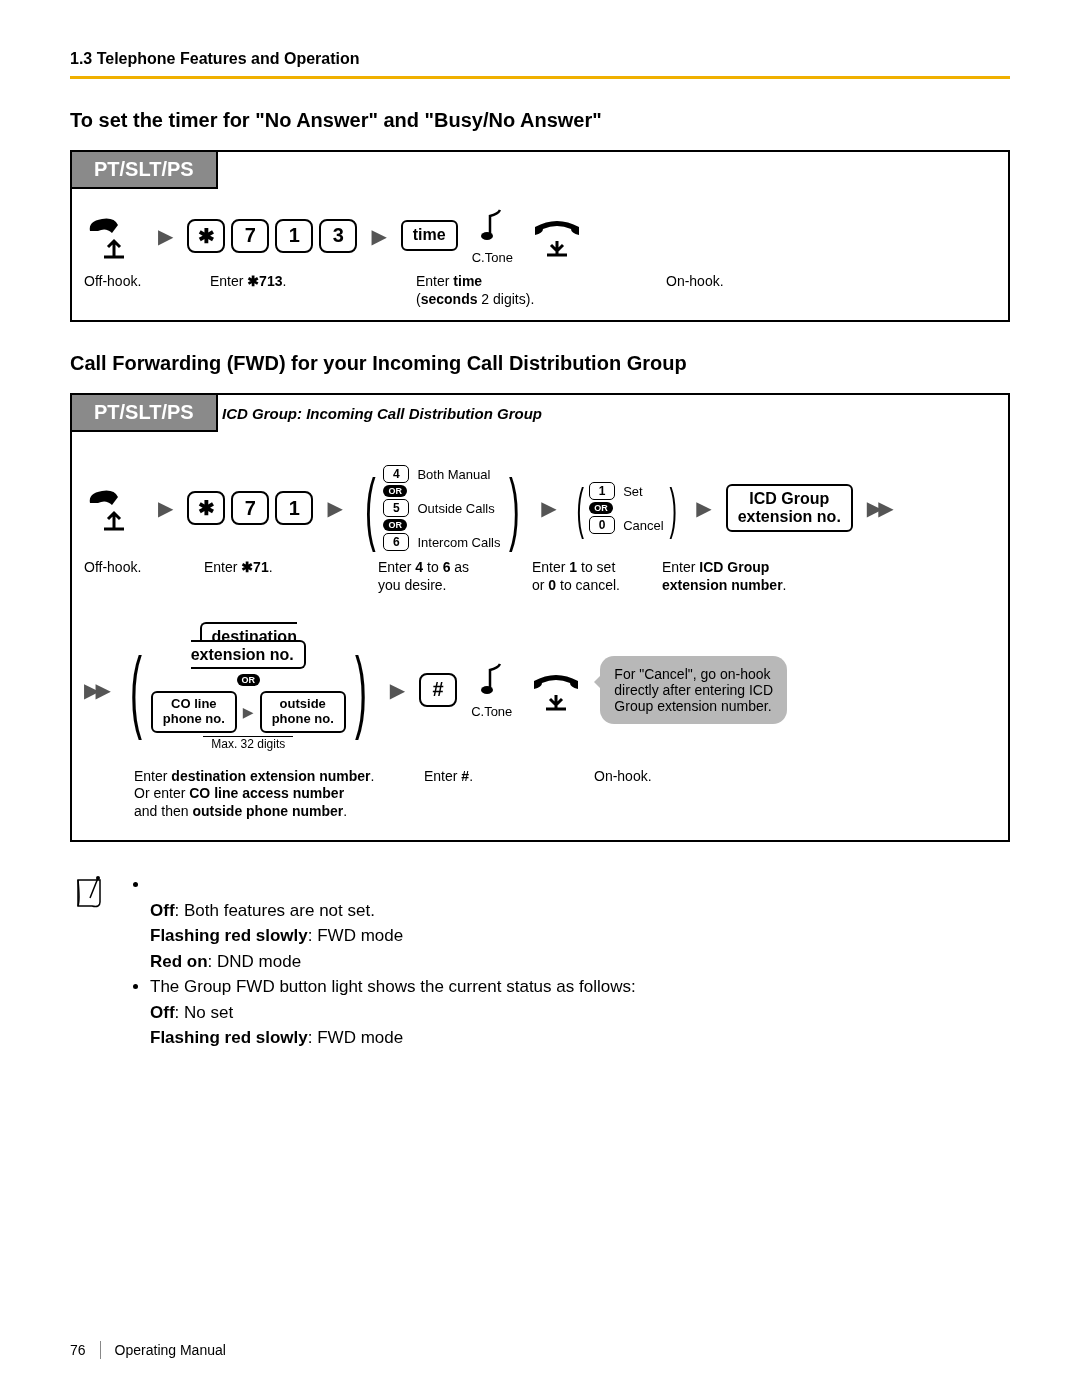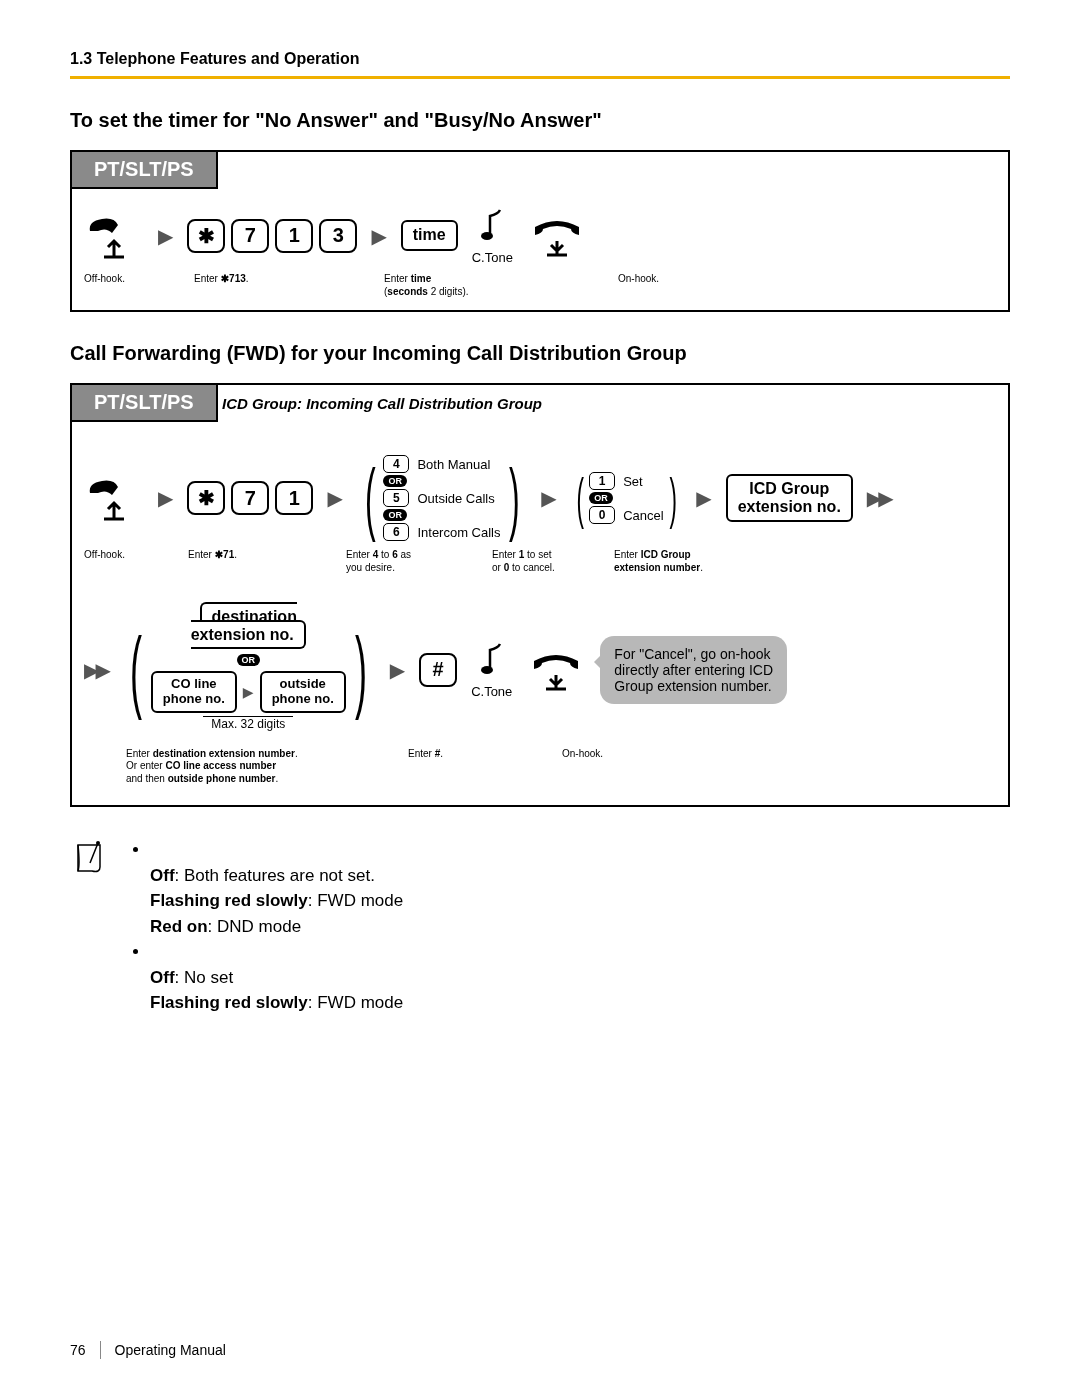--- a/index.html
+++ b/index.html
@@ -33,21 +33,21 @@
   }
   .tab-note {
     position: absolute;
     top: 10px; left: 150px;
     font-style: italic;
     font-weight: bold;
     font-size: 15px;
   }
   .row { display: flex; align-items: center; gap: 14px; margin-top: 40px; flex-wrap: nowrap; }
   .row2 { display: flex; align-items: flex-start; gap: 14px; margin-top: 34px; flex-wrap: nowrap; }
-  .capsrow { display:flex; align-items:flex-start; gap:12px; margin-top:8px; font-size:10px; }
+  .capsrow { display:flex; align-items:flex-start; gap:20px; margin-top:8px; font-size:14px; }
   .cap { text-align:left; line-height:1.25; }
   .arrow { font-size: 20px; color:#555; }
   .arrow2 { font-size: 20px; color:#555; letter-spacing:-4px; }
   .key {
     border: 2px solid #000;
     border-radius: 8px;
     min-width: 38px; height: 34px;
     display: inline-flex; align-items:center; justify-content:center;
     font-weight: bold; font-size: 20px;
     background:#fff;
@@ -307,21 +307,21 @@
     <path d="M28 6 L20 26" stroke="#000" stroke-width="1.5"></path>
   </svg>
   <ul>
     <li>
       <br>
       <b>Off</b>: Both features are not set.<br>
       <b>Flashing red slowly</b>: FWD mode<br>
       <b>Red on</b>: DND mode
     </li>
     <li>
-      <br>
+      <span>The Group FWD button light shows the current status as follows:</span><br>
       <b>Off</b>: No set<br>
       <b>Flashing red slowly</b>: FWD mode
     </li>
   </ul>
 </div>
 
 <div class="footer">
   <span>76</span>
   <span class="footer-bar"></span>
   <span>Operating Manual</span>

